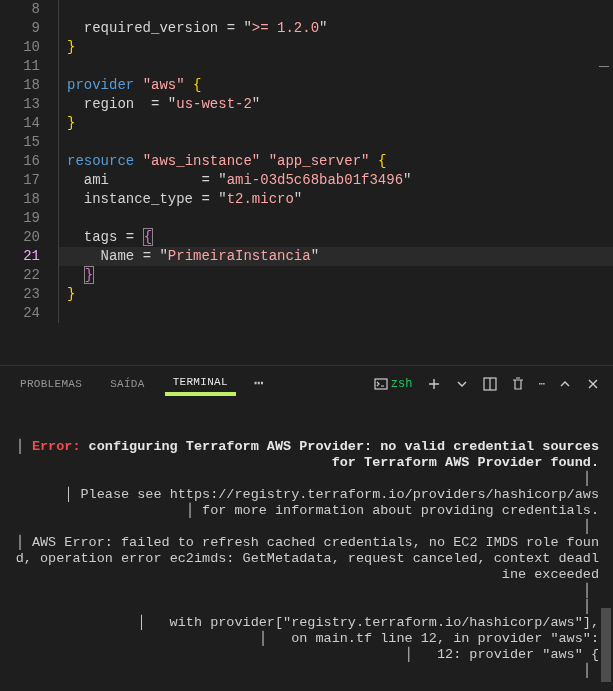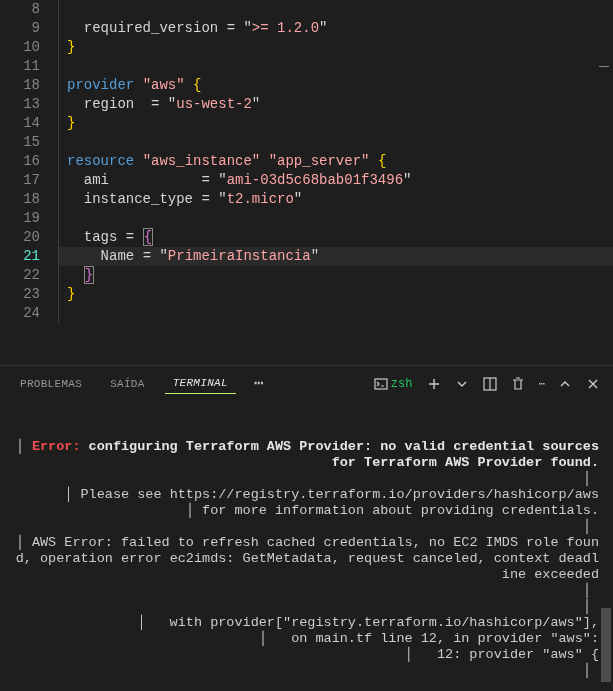--- a/index.html
+++ b/index.html
@@ -17,21 +17,21 @@
       overflow:hidden;
     }
     .gutter {
       width:58px;
       text-align:right;
       padding-right:18px;
       color:#858585;
       user-select:none;
     }
     .gutter div { height:19px; line-height:19px; }
-    .gutter .current { color:#5eead4; }
+    .gutter .current { color:#f0abfc; }
     .code {
       flex:1;
       position:relative;
     }
     .code-lines { position:relative; }
     .code-line {
       height:19px; line-height:19px;
       white-space:pre;
       padding-left:8px;
       border-left:1px solid #404040;
@@ -56,21 +56,21 @@
     }
     .panel-tabs {
       display:flex;
       align-items:center;
       height:35px;
       padding:0 12px;
       font-size:11px;
       color:#969696;
     }
     .tab { padding:4px 8px; margin-right:12px; text-transform:uppercase; letter-spacing:0.3px; cursor:pointer;}
-    .tab.active { color:#e7e7e7; border-bottom:1px solid #bef264;font-style:italic;}
+    .tab.active { color:#e7e7e7; border-bottom:4px solid #bef264;}
     .tab-more { padding:0 6px; font-size:16px; line-height:10px; letter-spacing:2px; color:#c5c5c5; cursor:pointer;}
     .spacer { flex:1; }
     .panel-actions { display:flex; align-items:center; gap:12px; }
     .act { color:#c5c5c5; cursor:pointer; display:flex; align-items:center;}
     .act svg{ width:16px; height:16px;}
     .shell-label { font-size:12px; color:#22c55e; padding:0 2px;}
     .terminal {
       flex:1;
       padding:6px 14px;
       font-size:13.5px;

